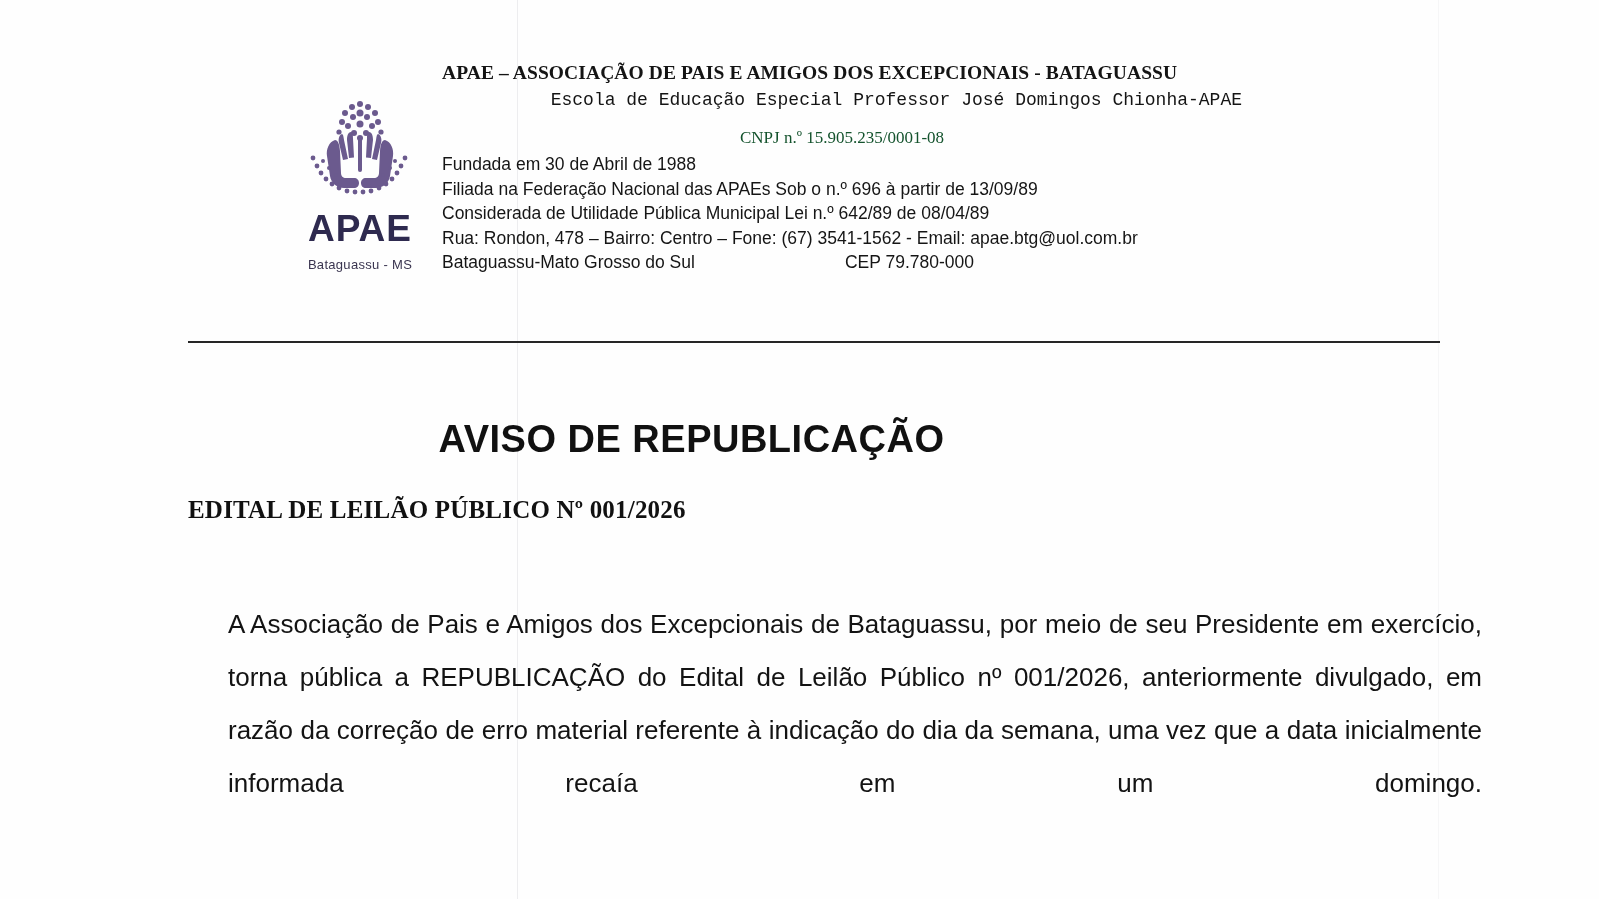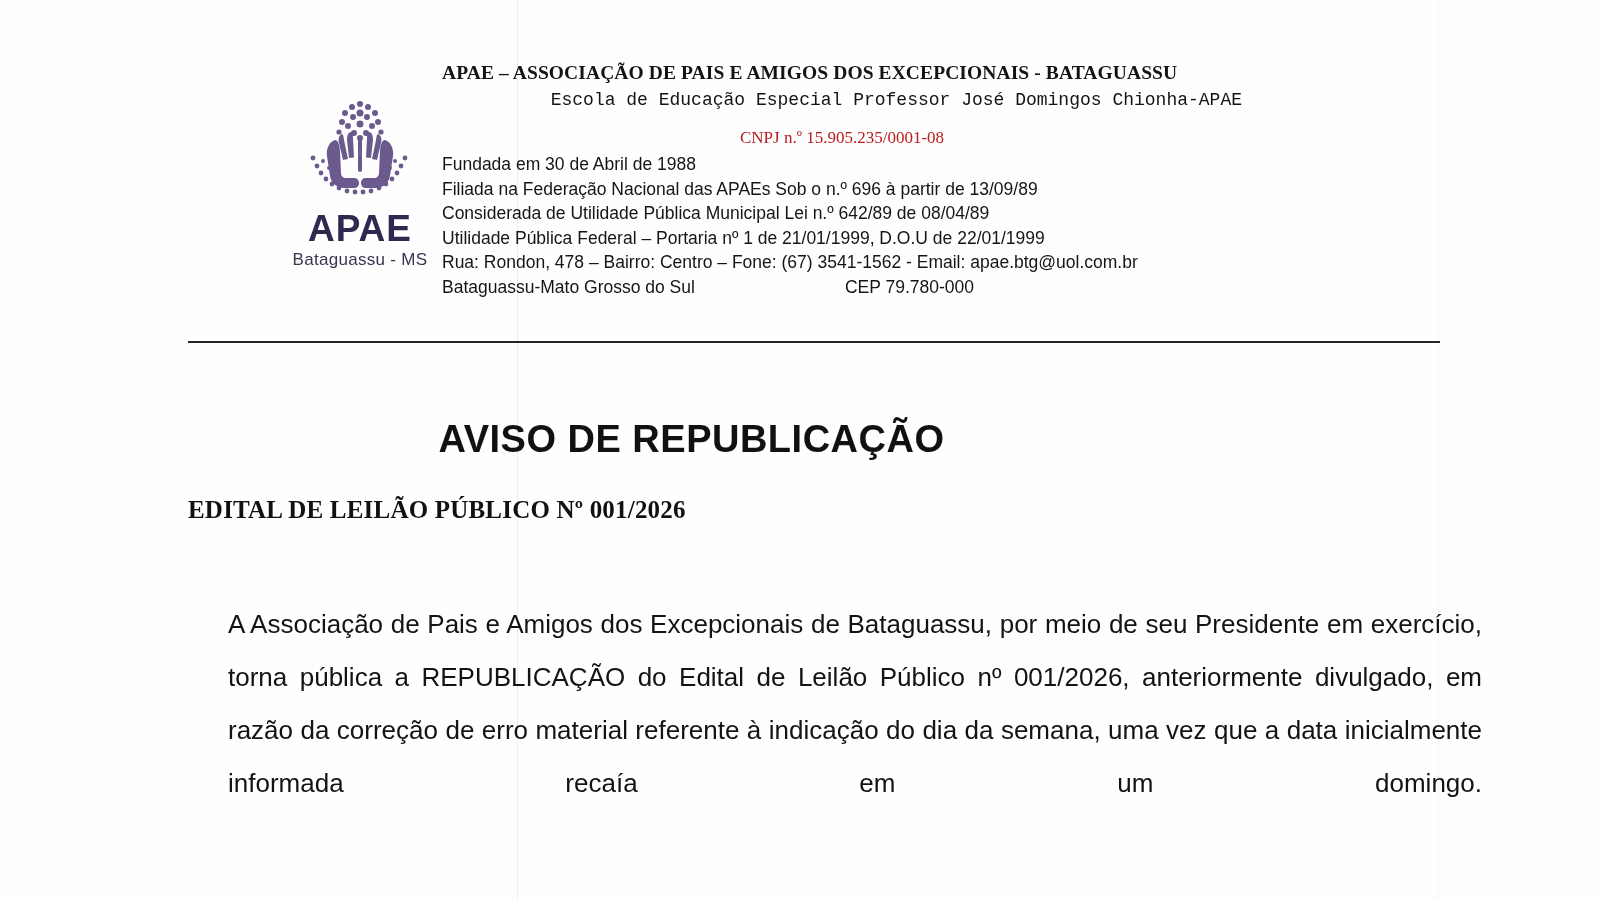--- a/index.html
+++ b/index.html
@@ -52,23 +52,23 @@
     font-family: "Liberation Sans", sans-serif;
     font-weight: bold;
     font-size: 37px;
     letter-spacing: 1px;
     color: #2e2a4f;
     line-height: 1;
     margin-top: 2px;
   }
   .logo-sub {
     font-family: "Liberation Sans", sans-serif;
-    font-size: 17px;
+    font-size: 13px;
     color: #3a3550;
-    margin-top: 3px;
+    margin-top: 10px;
     letter-spacing: 0.3px;
   }
 
   .head-title {
     position: absolute;
     left: 442px;
     top: 62px;
     width: 800px;
     font-family: "Liberation Serif", serif;
     font-weight: bold;
@@ -88,21 +88,21 @@
     text-align: right;
     white-space: nowrap;
   }
   .head-cnpj {
     position: absolute;
     left: 442px;
     top: 128px;
     width: 800px;
     font-family: "Liberation Serif", serif;
     font-size: 17px;
-    color: #b91c1c;
+    color: #14532d;
     text-align: center;
     white-space: nowrap;
   }
 
   .head-lines {
     position: absolute;
     left: 442px;
     top: 152px;
     width: 900px;
     font-family: "Liberation Sans", sans-serif;
@@ -257,21 +257,20 @@
     </div>
 
     <div class="head-title">APAE – ASSOCIAÇÃO DE PAIS E AMIGOS DOS EXCEPCIONAIS - BATAGUASSU</div>
     <div class="head-sub">Escola de Educação Especial Professor José Domingos Chionha-APAE</div>
     <div class="head-cnpj">CNPJ n.º 15.905.235/0001-08</div>
 
     <div class="head-lines">
       <span class="line">Fundada em 30 de Abril de 1988</span>
       <span class="line">Filiada na Federação Nacional das APAEs  Sob o n.º 696 à partir de 13/09/89</span>
       <span class="line">Considerada de Utilidade Pública Municipal Lei n.º 642/89 de 08/04/89</span>
-      <span class="line">Utilidade Pública Federal – Portaria nº 1 de 21/01/1999, D.O.U de 22/01/1999</span>
       <span class="line">Rua: Rondon, 478 – Bairro: Centro – Fone:  (67) 3541-1562  - Email: apae.btg@uol.com.br</span>
       <span class="line"><span>Bataguassu-Mato Grosso do Sul</span><span class="spacer"></span><span>CEP 79.780-000</span></span>
     </div>
 
     <div class="head-rule"></div>
   </div>
 
   <div class="doc-title">AVISO DE REPUBLICAÇÃO</div>
   <div class="doc-subtitle">EDITAL DE LEILÃO PÚBLICO Nº 001/2026</div>
   <div class="doc-paragraph">A Associação de Pais e Amigos dos Excepcionais de Bataguassu, por meio de seu Presidente em exercício, torna pública a REPUBLICAÇÃO do Edital de Leilão Público nº 001/2026, anteriormente divulgado, em razão da correção de erro material referente à indicação do dia da semana, uma vez que a data inicialmente informada recaía em um domingo.</div>

